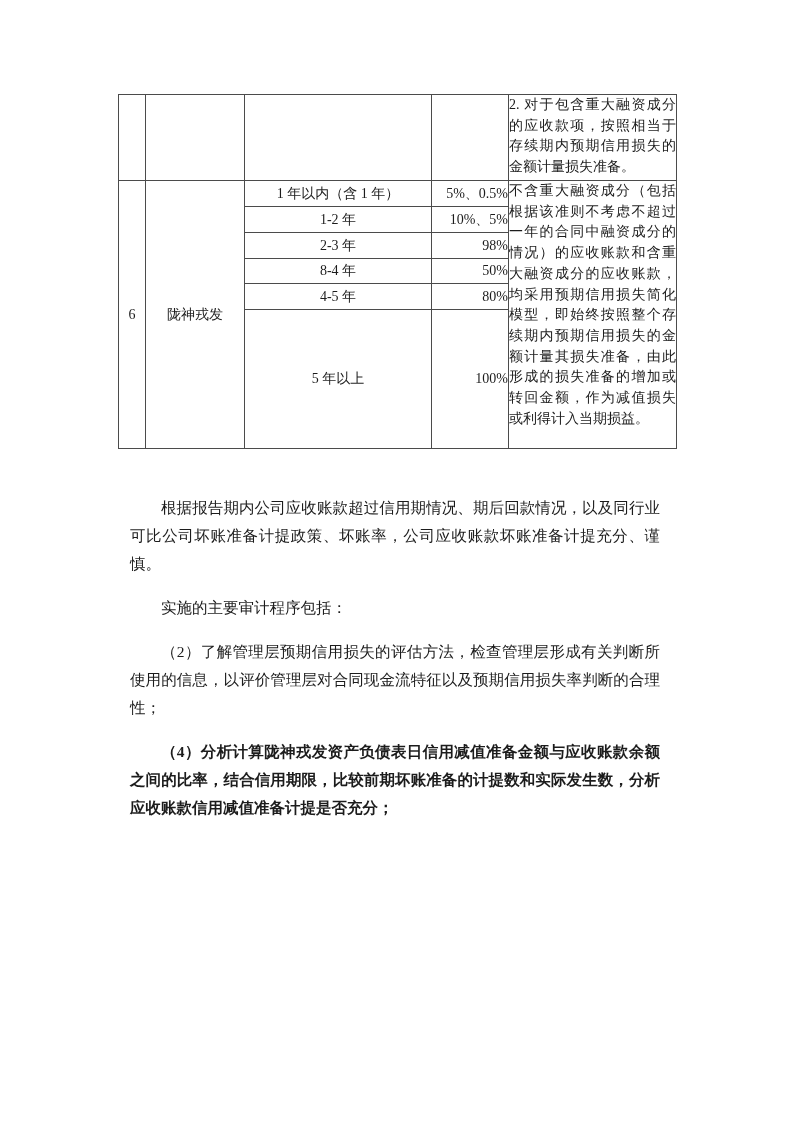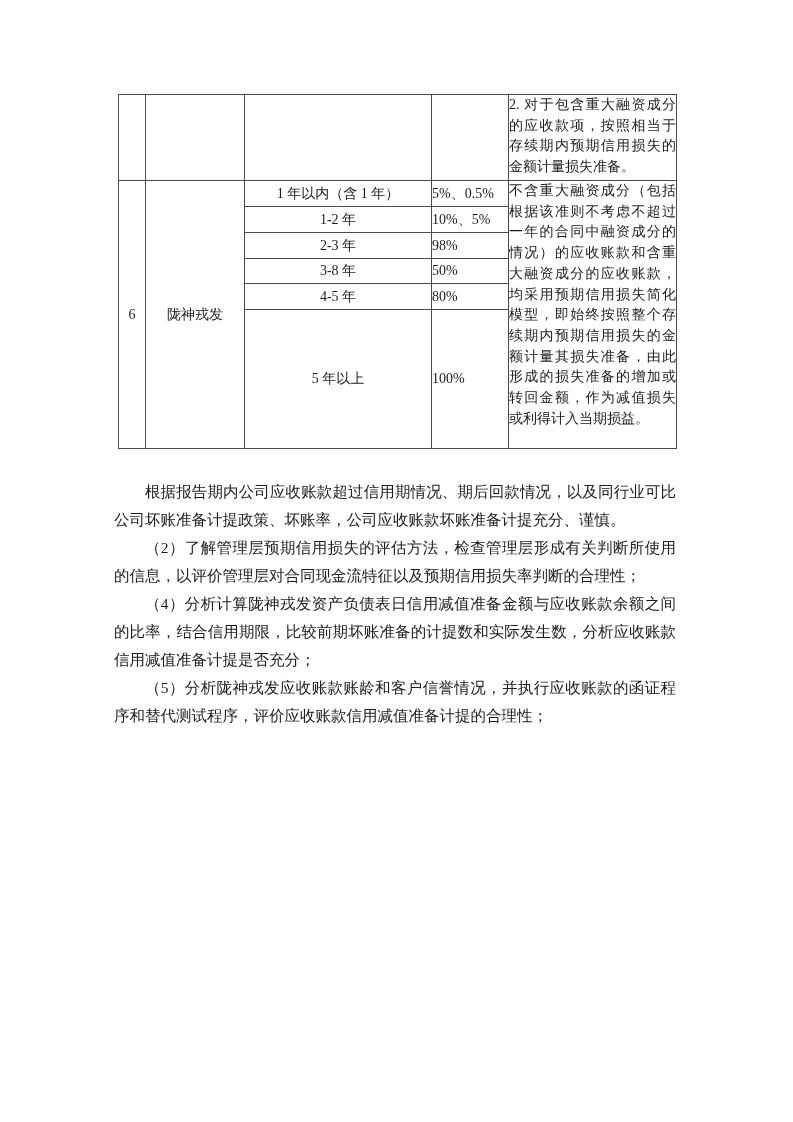--- a/index.html
+++ b/index.html
@@ -26,46 +26,46 @@
   table.policy-table td {
     border: 1px solid #4b4b4b;
     font-size: 14px;
     padding: 0;
     overflow: hidden;
   }
   td.open-top { border-top: none; }
   td.num-cell   { text-align: center; vertical-align: middle; }
   td.name-cell  { text-align: center; vertical-align: middle; }
   td.period-cell{ text-align: center; vertical-align: middle; padding-left: 8px; }
-  td.rate-cell  { text-align: left; vertical-align: middle; padding-right: 8px; }
+  td.rate-cell  { text-align: right; vertical-align: middle; padding-right: 8px; }
   td.desc-cell  {
     vertical-align: top;
     text-align: justify;
     padding: 2px 6px 2px 6px;
     line-height: 20.7px;
   }
 
   
   .body-text {
     position: absolute;
     left: 114px;
     top: 478px;
     width: 562px;
     font-size: 15.5px;
     line-height: 28px;
     text-align: justify;
   }
-  .body-text p { margin: 0; text-indent: 2em; }
+  .body-text p { margin: 16px; text-indent: 2em; }
   .p-summary   { margin-bottom: 12px; }
   .p-heading   { font-weight: bold; margin-bottom: 9px; text-indent: 2.3em; }
   .p-intro     { margin-bottom: 17px; text-indent: 2.3em; }
   .p-item-0    { margin-bottom: 14px; }
   .p-item-1    { margin-bottom: 15px; }
   .p-item-2    { margin-bottom: 20px; }
-  .p-item-3    { margin-bottom: 21px; }
+  .p-item-3    { margin-bottom: 21px; font-weight: bold; }
   .p-item-4    { margin-bottom: 14px; }
   .p-item-5    { margin-bottom: 0; }
 </style>
 </head>
 <body>
 
 <div class="page">
 
   <table class="policy-table">
     <colgroup>
@@ -92,34 +92,34 @@
     </tr>
     <tr style="height:26px">
       <td class="period-cell">1-2 年</td>
       <td class="rate-cell">10%、5%</td>
     </tr>
     <tr style="height:26px">
       <td class="period-cell">2-3 年</td>
       <td class="rate-cell">98%</td>
     </tr>
     <tr style="height:25px">
-      <td class="period-cell">3-8 年</td>
+      <td class="period-cell">8-4 年</td>
       <td class="rate-cell">50%</td>
     </tr>
     <tr style="height:26px">
       <td class="period-cell">4-5 年</td>
       <td class="rate-cell">80%</td>
     </tr>
     <tr>
       <td class="period-cell">5 年以上</td>
       <td class="rate-cell">100%</td>
     </tr>
   </tbody>
     </table>
 
   <div class="body-text">
     <p class="p-summary">根据报告期内公司应收账款超过信用期情况、期后回款情况，以及同行业可比公司坏账准备计提政策、坏账率，公司应收账款坏账准备计提充分、谨慎。</p>
+    <p class="p-intro">实施的主要审计程序包括：</p>
     <p class="p-item-1">（2）了解管理层预期信用损失的评估方法，检查管理层形成有关判断所使用的信息，以评价管理层对合同现金流特征以及预期信用损失率判断的合理性；</p>
     <p class="p-item-3">（4）分析计算陇神戎发资产负债表日信用减值准备金额与应收账款余额之间的比率，结合信用期限，比较前期坏账准备的计提数和实际发生数，分析应收账款信用减值准备计提是否充分；</p>
-    <p class="p-item-4">（5）分析陇神戎发应收账款账龄和客户信誉情况，并执行应收账款的函证程序和替代测试程序，评价应收账款信用减值准备计提的合理性；</p>
   </div>
 
 </div>
 
 </body></html>

